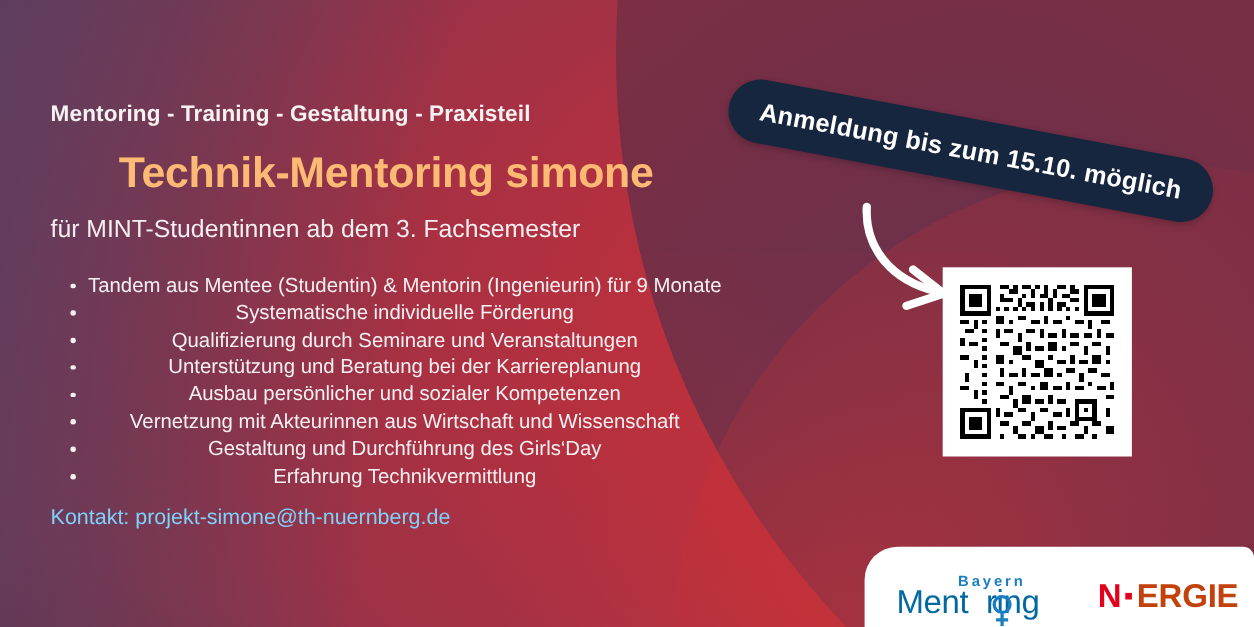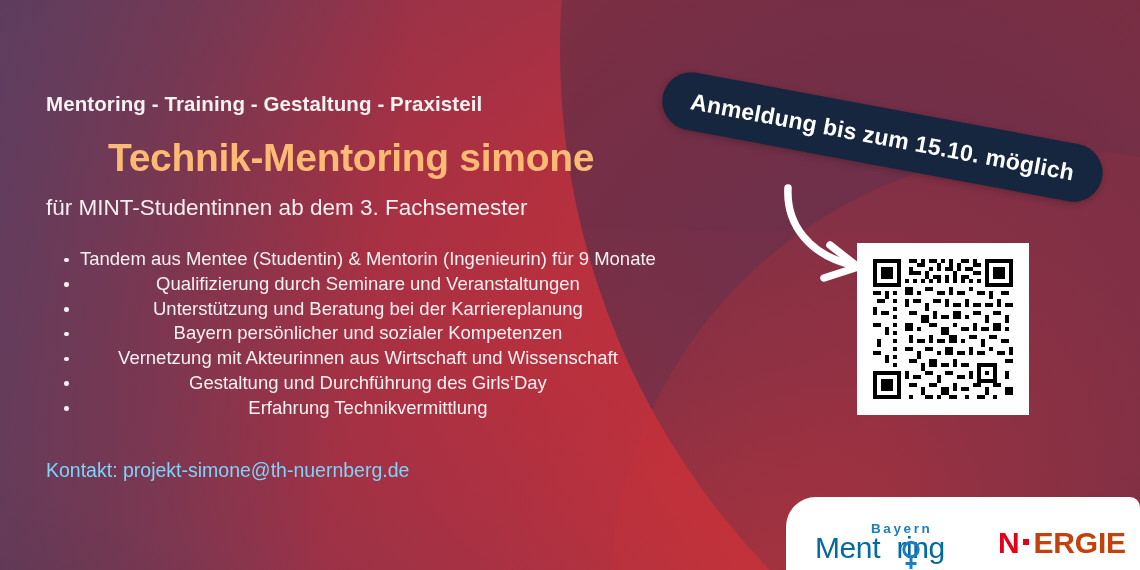--- a/index.html
+++ b/index.html
@@ -272,23 +272,24 @@
   <div class="swoosh-2"></div>
   <div class="bg-bottom-warm"></div>
   <div class="bg-vignette"></div>
 
   <div class="kicker">Mentoring - Training - Gestaltung - Praxisteil</div>
   <div class="headline">Technik-Mentoring simone</div>
   <div class="subhead">für MINT-Studentinnen ab dem 3. Fachsemester</div>
 
   <ul class="bullets">
     <li>Tandem aus Mentee (Studentin) &amp; Mentorin (Ingenieurin) für 9 Monate</li>
+    <li>Systematische individuelle Förderung</li>
     <li>Qualifizierung durch Seminare und Veranstaltungen</li>
     <li>Unterstützung und Beratung bei der Karriereplanung</li>
-    <li>Bayern persönlicher und sozialer Kompetenzen</li>
+    <li>Ausbau persönlicher und sozialer Kompetenzen</li>
     <li>Vernetzung mit Akteurinnen aus Wirtschaft und Wissenschaft</li>
     <li>Gestaltung und Durchführung des Girls‘Day</li>
     <li>Erfahrung Technikvermittlung</li>
   </ul>
 
   <div class="contact">Kontakt: projekt-simone@th-nuernberg.de</div>
 
   <div class="badge">
     <div class="badge-text">Anmeldung bis zum 15.10. möglich</div>
   </div>

